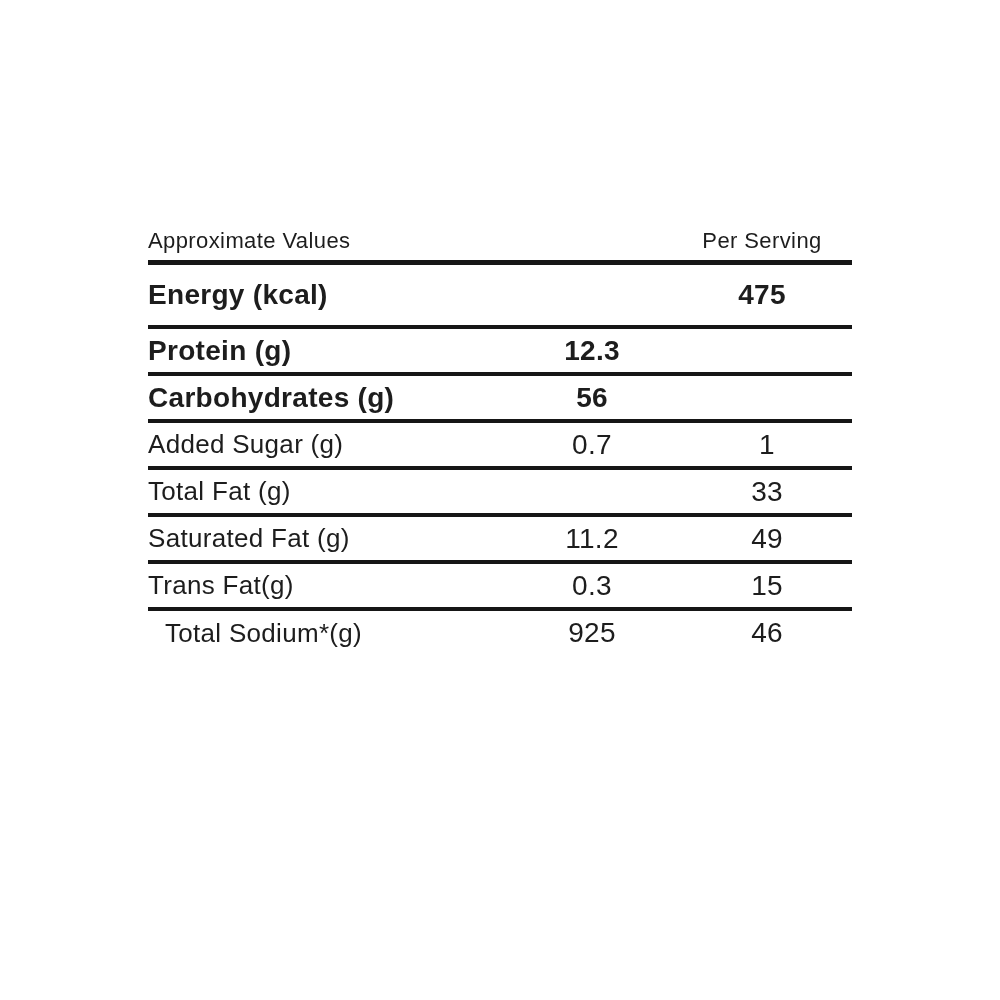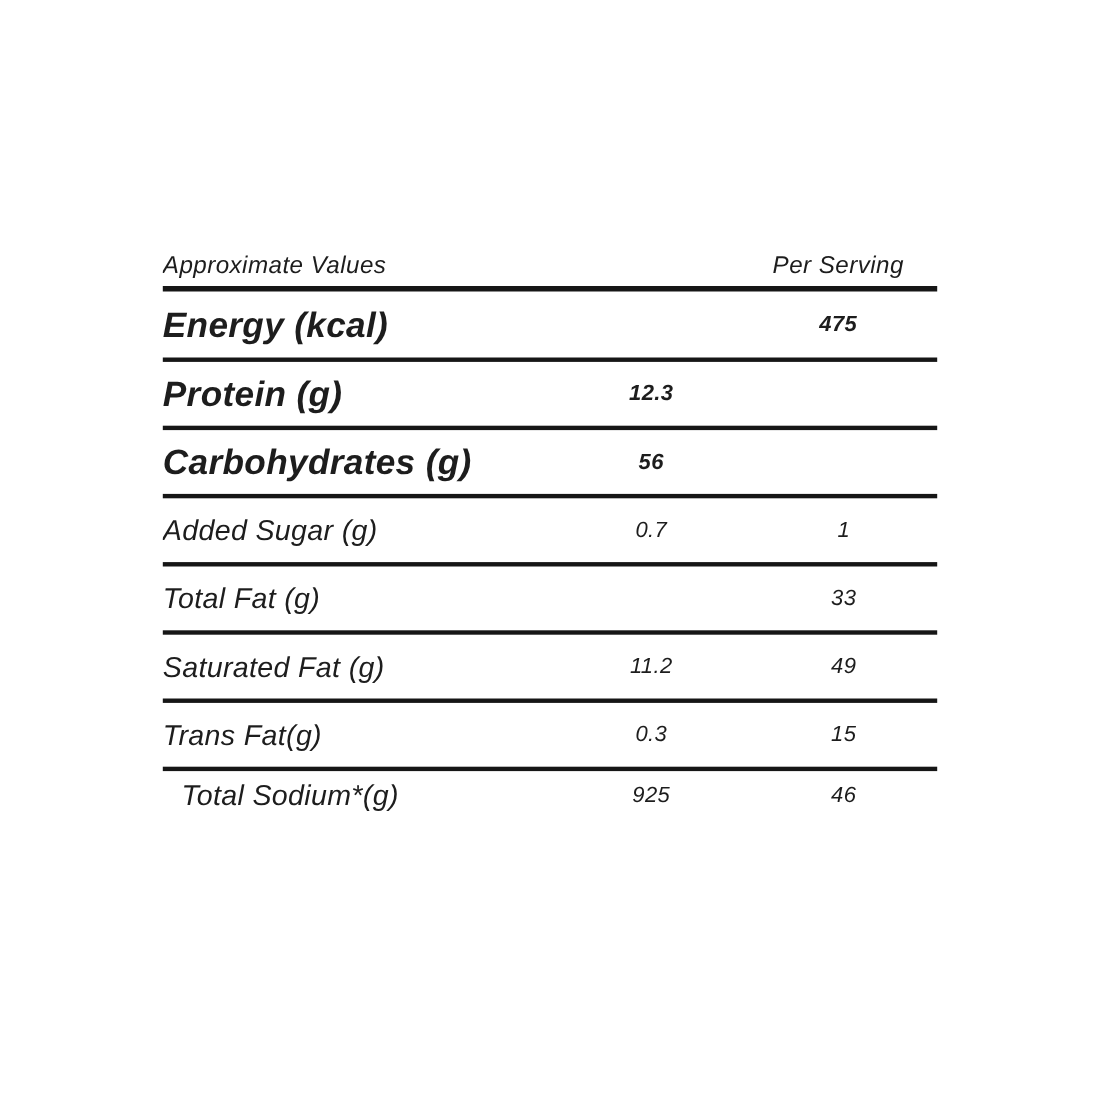--- a/index.html
+++ b/index.html
@@ -31,46 +31,46 @@
     align-items: center;
     height: 43px;
     border-bottom: 5px solid var(--line);
     font-size: 22px;
     letter-spacing: 0.4px;
     font-weight: 400;
   }
   .row {
     display: flex;
     align-items: center;
-    height: 62px;
+    height: 47px;
     border-bottom: 4px solid var(--line);
     font-size: 26px;
     letter-spacing: 0.3px;
   }
   .row:first-child { height: 64px; }
   .row:last-child { border-bottom: none; height: 44px; margin-left: 17px; }
   .row.bold .row-label,
   .row.bold .row-value {
     font-weight: 700;
   }
-  .row.bold .row-label { font-size: 32px; }
-  .cell { overflow: hidden; white-space: nowrap; font-style: italic; }
+  .row.bold .row-label { font-size: 28px; }
+  .cell { overflow: hidden; white-space: nowrap; }
   .col-label {
     flex: 1 1 auto;
     text-align: left;
   }
   .col-serving {
     flex: 0 0 180px;
     text-align: center;
   }
   .col-daily {
     flex: 0 0 170px;
     text-align: center;
   }
-  .row-value { font-size: 20px; }
+  .row-value { font-size: 28px; }
 </style>
 </head>
 <body>
 
 <div class="canvas">
   <div class="table">
     <div class="header-row">
       <div class="cell col-label">Approximate Values</div>
       <div class="cell col-serving">Per Serving</div>
     </div>

